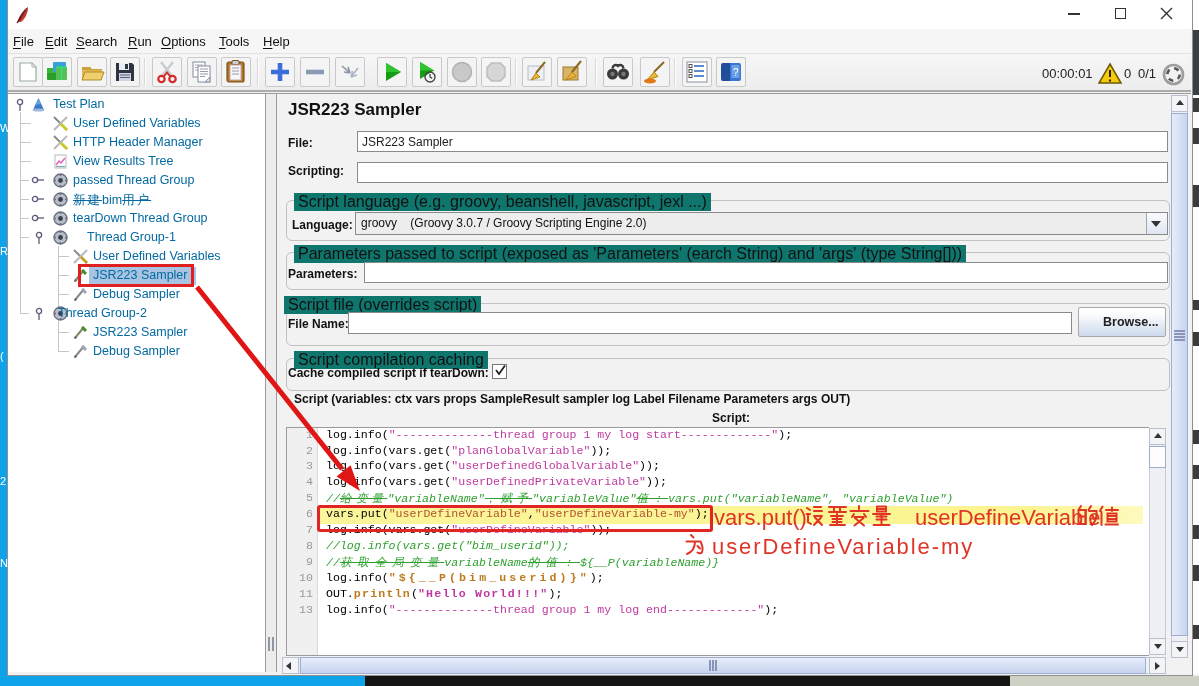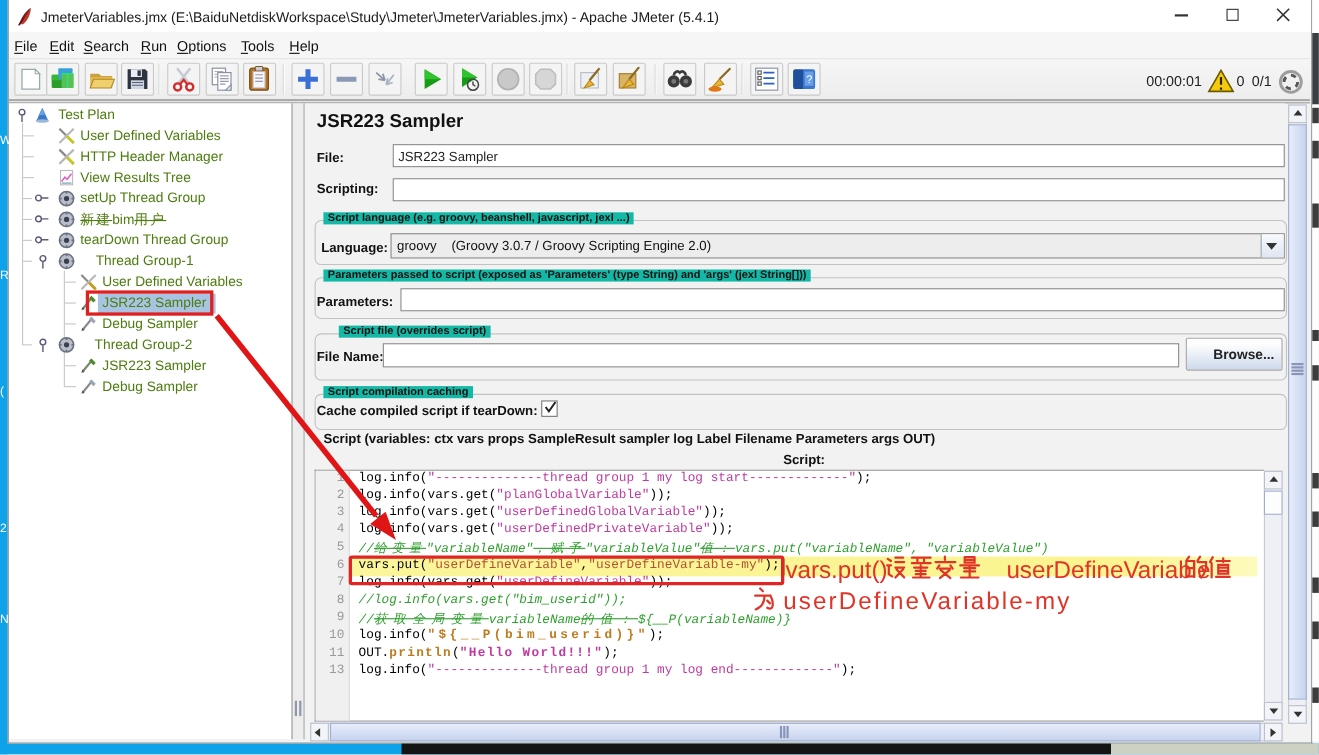--- a/index.html
+++ b/index.html
@@ -11,27 +11,27 @@
 .mitem{position:absolute;top:5px;font-size:13px;color:#111}
 .mitem u{text-decoration:underline;text-underline-offset:2px}
 #toolbar{left:8px;top:54px;width:1183px;height:38px;background:linear-gradient(#f6f6f6,#ededed);border-bottom:2px solid #ababab}
 .tbtn{position:absolute;top:57px;width:30px;height:30px;background:#f4f4f4;border:1px solid #c9c9c9;border-radius:2px}
 .tsep{position:absolute;top:58px;width:2px;height:28px;background:#d8d8d8;border-right:1px solid #fff}
 
 #mainline{left:8px;top:93px;width:1183px;height:1px;background:#9a9a9a}
 #tree{left:8px;top:94px;width:257px;height:578px;background:#fff}
 #divider{left:265px;top:94px;width:12px;height:578px;background:#ededed;border-left:1px solid #9a9a9a;border-right:1px solid #9a9a9a}
 #rpanel{left:277px;top:94px;width:891px;height:578px;background:#f2f2f2}
-.trow{position:absolute;font-size:12.5px;color:#4d7c0f;white-space:pre}
+.trow{position:absolute;font-size:12.5px;color:#0369a1;white-space:pre}
 .tline{position:absolute;background:#c6c6c6}
 
 .lbl{position:absolute;font-size:12px;font-weight:bold;color:#111;white-space:pre}
 .fld{position:absolute;background:#fff;border:1px solid #8a8a8a}
 .grp{position:absolute;border:1px solid #c2c2c2;border-radius:6px}
-.glbl{position:absolute;font-size:10px;font-weight:bold;color:#111;background:#14b8a6;padding:0 4px;white-space:pre}
+.glbl{position:absolute;font-size:16px;font-weight:normal;color:#111;background:#0f766e;padding:0 4px;white-space:pre}
 
 #editor{left:286px;top:427px;width:863px;height:229px;background:#fff;border:1px solid #9a9a9a;border-right:none}
 #gutter{left:287px;top:428px;width:31px;height:227px;background:#f0f0f0;border-right:1px solid #d9d9d9}
 .cl{position:absolute;left:326px;font-family:"Liberation Mono",monospace;font-size:11.6px;white-space:pre;color:#000}
 .ln{position:absolute;left:287px;font-family:"Liberation Mono",monospace;font-size:11.6px;color:#9a9a9a;text-align:right;width:26px}
 .s{color:#bf3aa0}
 .o{color:#bd7b1e}
 .c{color:#2fa02f;font-style:italic}
 .s6{color:#b0532f}
 .cjk{letter-spacing:4.2px;text-decoration:line-through}
@@ -46,21 +46,20 @@
 .arr{position:absolute;width:0;height:0}
 
 #lstrip{left:0;top:0;width:7px;height:686px;background:#0ea2e8}
 #winborder{left:7px;top:0;width:1186px;height:676px;border:1px solid #8f8f8f;border-top:none;pointer-events:none}
 #taskbar{left:0;top:676px;width:1199px;height:10px;background:#0ea2e8}
 #edges div{z-index:1}
 </style></head><body>
 <div id="stage">
 
 <div class="abs" id="titlebar"></div>
-<div class="abs" id="titletxt">JmeterVariables.jmx (E:\BaiduNetdiskWorkspace\Study\Jmeter\JmeterVariables.jmx) - Apache JMeter (5.4.1)</div>
 <svg class="abs" style="left:13px;top:4px" width="22" height="22" viewBox="0 0 22 22">
  <path d="M4 19 C6 13 9 7 15 3 C13 8 10 14 6 18 Z" fill="#7a1f1f"></path>
  <path d="M6 18 C9 13 12 8 15 3 C15 9 12 15 8 18 Z" fill="#c0392b"></path>
  <path d="M4 19 L8 13" stroke="#5a1010" stroke-width="1.2"></path>
 </svg>
 <div class="abs" style="left:1068px;top:13px;width:12px;height:1.5px;background:#333"></div>
 <div class="abs" style="left:1115px;top:8px;width:11px;height:11px;border:1.5px solid #333"></div>
 <svg class="abs" style="left:1160px;top:7px" width="13" height="13" viewBox="0 0 13 13">
       <path d="M1 1 L12 12 M12 1 L1 12" stroke="#333" stroke-width="1.4"></path>
     </svg>
@@ -317,28 +316,28 @@
         <path d="M10 3 L14 7" stroke="#9aa5b5" stroke-width="3"></path>
         <path d="M2 15 l3 -1 -2 -2 z" fill="#555"></path>
       </svg>
 
 <div class="abs" style="left:89px;top:267px;width:107px;height:18px;background:#a9c4e2"></div>
 
 <div class="trow" style="left:53px;top:97px">Test Plan</div>
 <div class="trow" style="left:73px;top:116px">User Defined Variables</div>
 <div class="trow" style="left:73px;top:135px">HTTP Header Manager</div>
 <div class="trow" style="left:73px;top:154px">View Results Tree</div>
-<div class="trow" style="left:73px;top:173px">setUp Thread Group</div>
+<div class="trow" style="left:73px;top:173px">passed Thread Group</div>
 <div class="trow" style="left:73px;top:192px"><span class="cjkt">新建</span>bim<span class="cjkt">用户</span></div>
 <div class="trow" style="left:73px;top:211px">tearDown Thread Group</div>
 <div class="trow" style="left:87px;top:230px">Thread Group-1</div>
 <div class="trow" style="left:93px;top:249px">User Defined Variables</div>
 <div class="trow" style="left:93px;top:268px">JSR223 Sampler</div>
 <div class="trow" style="left:93px;top:287px">Debug Sampler</div>
-<div class="trow" style="left:86px;top:306px">Thread Group-2</div>
+<div class="trow" style="left:58px;top:306px">Thread Group-2</div>
 <div class="trow" style="left:93px;top:325px">JSR223 Sampler</div>
 <div class="trow" style="left:93px;top:344px">Debug Sampler</div>
 
 <div class="abs" style="left:78px;top:264px;width:116px;height:23px;border:3px solid #e02020"></div>
 </div>
 <div class="abs" id="divider"></div>
 <div class="abs" style="left:268px;top:637px;width:2px;height:14px;background:#8f97a8"></div>
 <div class="abs" style="left:272px;top:637px;width:2px;height:14px;background:#8f97a8"></div>
 <div class="abs" id="rpanel"></div>
 <div id="form">
@@ -349,25 +348,25 @@
 <div class="lbl" style="left:288px;top:164px">Scripting:</div>
 <div class="fld" style="left:357px;top:162px;width:811px;height:21px"></div>
 <div class="grp" style="left:286px;top:200px;width:884px;height:41px"></div>
 <div class="glbl" style="left:294px;top:193px">Script language (e.g. groovy, beanshell, javascript, jexl ...)</div>
 <div class="lbl" style="left:292px;top:218px">Language:</div>
 <div class="fld" style="left:355px;top:212px;width:813px;height:23px;background:#ededed"></div>
 <div class="abs" style="left:361px;top:216px;font-size:12px;color:#111">groovy&nbsp;&nbsp;&nbsp;&nbsp;(Groovy 3.0.7 / Groovy Scripting Engine 2.0)</div>
 <div class="abs" style="left:1146px;top:213px;width:21px;height:21px;background:linear-gradient(#f8fafd,#dfe6f2);border-left:1px solid #9aa;"></div>
 <div class="arr" style="left:1151px;top:221px;border-left:5.5px solid transparent;border-right:5.5px solid transparent;border-top:6px solid #333"></div>
 <div class="grp" style="left:286px;top:252px;width:884px;height:38px"></div>
-<div class="glbl" style="left:294px;top:245px">Parameters passed to script (exposed as 'Parameters' (type String) and 'args' (jexl String[]))</div>
+<div class="glbl" style="left:294px;top:245px">Parameters passed to script (exposed as 'Parameters' (earch String) and 'args' (type String[]))</div>
 <div class="lbl" style="left:288px;top:267px">Parameters:</div>
 <div class="fld" style="left:364px;top:262px;width:804px;height:21px"></div>
 <div class="grp" style="left:286px;top:303px;width:884px;height:43px"></div>
-<div class="glbl" style="left:308px;top:296px">Script file (overrides script)</div>
+<div class="glbl" style="left:284px;top:296px">Script file (overrides script)</div>
 <div class="lbl" style="left:288px;top:317px">File Name:</div>
 <div class="fld" style="left:348px;top:312px;width:724px;height:22px"></div>
 <div class="abs" style="left:1078px;top:307px;width:88px;height:30px;background:linear-gradient(#fdfdfe 20%,#cdd9ec);border:1px solid #a8a8a8;border-radius:2px"></div>
 <div class="abs" style="left:1103px;top:315px;font-size:12.5px;font-weight:bold;color:#222">Browse...</div>
 <div class="grp" style="left:286px;top:358px;width:884px;height:33px"></div>
 <div class="glbl" style="left:294px;top:351px">Script compilation caching</div>
 <div class="lbl" style="left:288px;top:366px">Cache compiled script if tearDown:</div>
 <div class="abs" style="left:492px;top:364px;width:15px;height:15px;background:#fff;border:1px solid #777"></div>
 <svg class="abs" style="left:494px;top:364px" width="13" height="13" viewBox="0 0 13 13">
         <path d="M2 6 L5 10 L11 1.5" stroke="#222" stroke-width="1.8" fill="none"></path>

